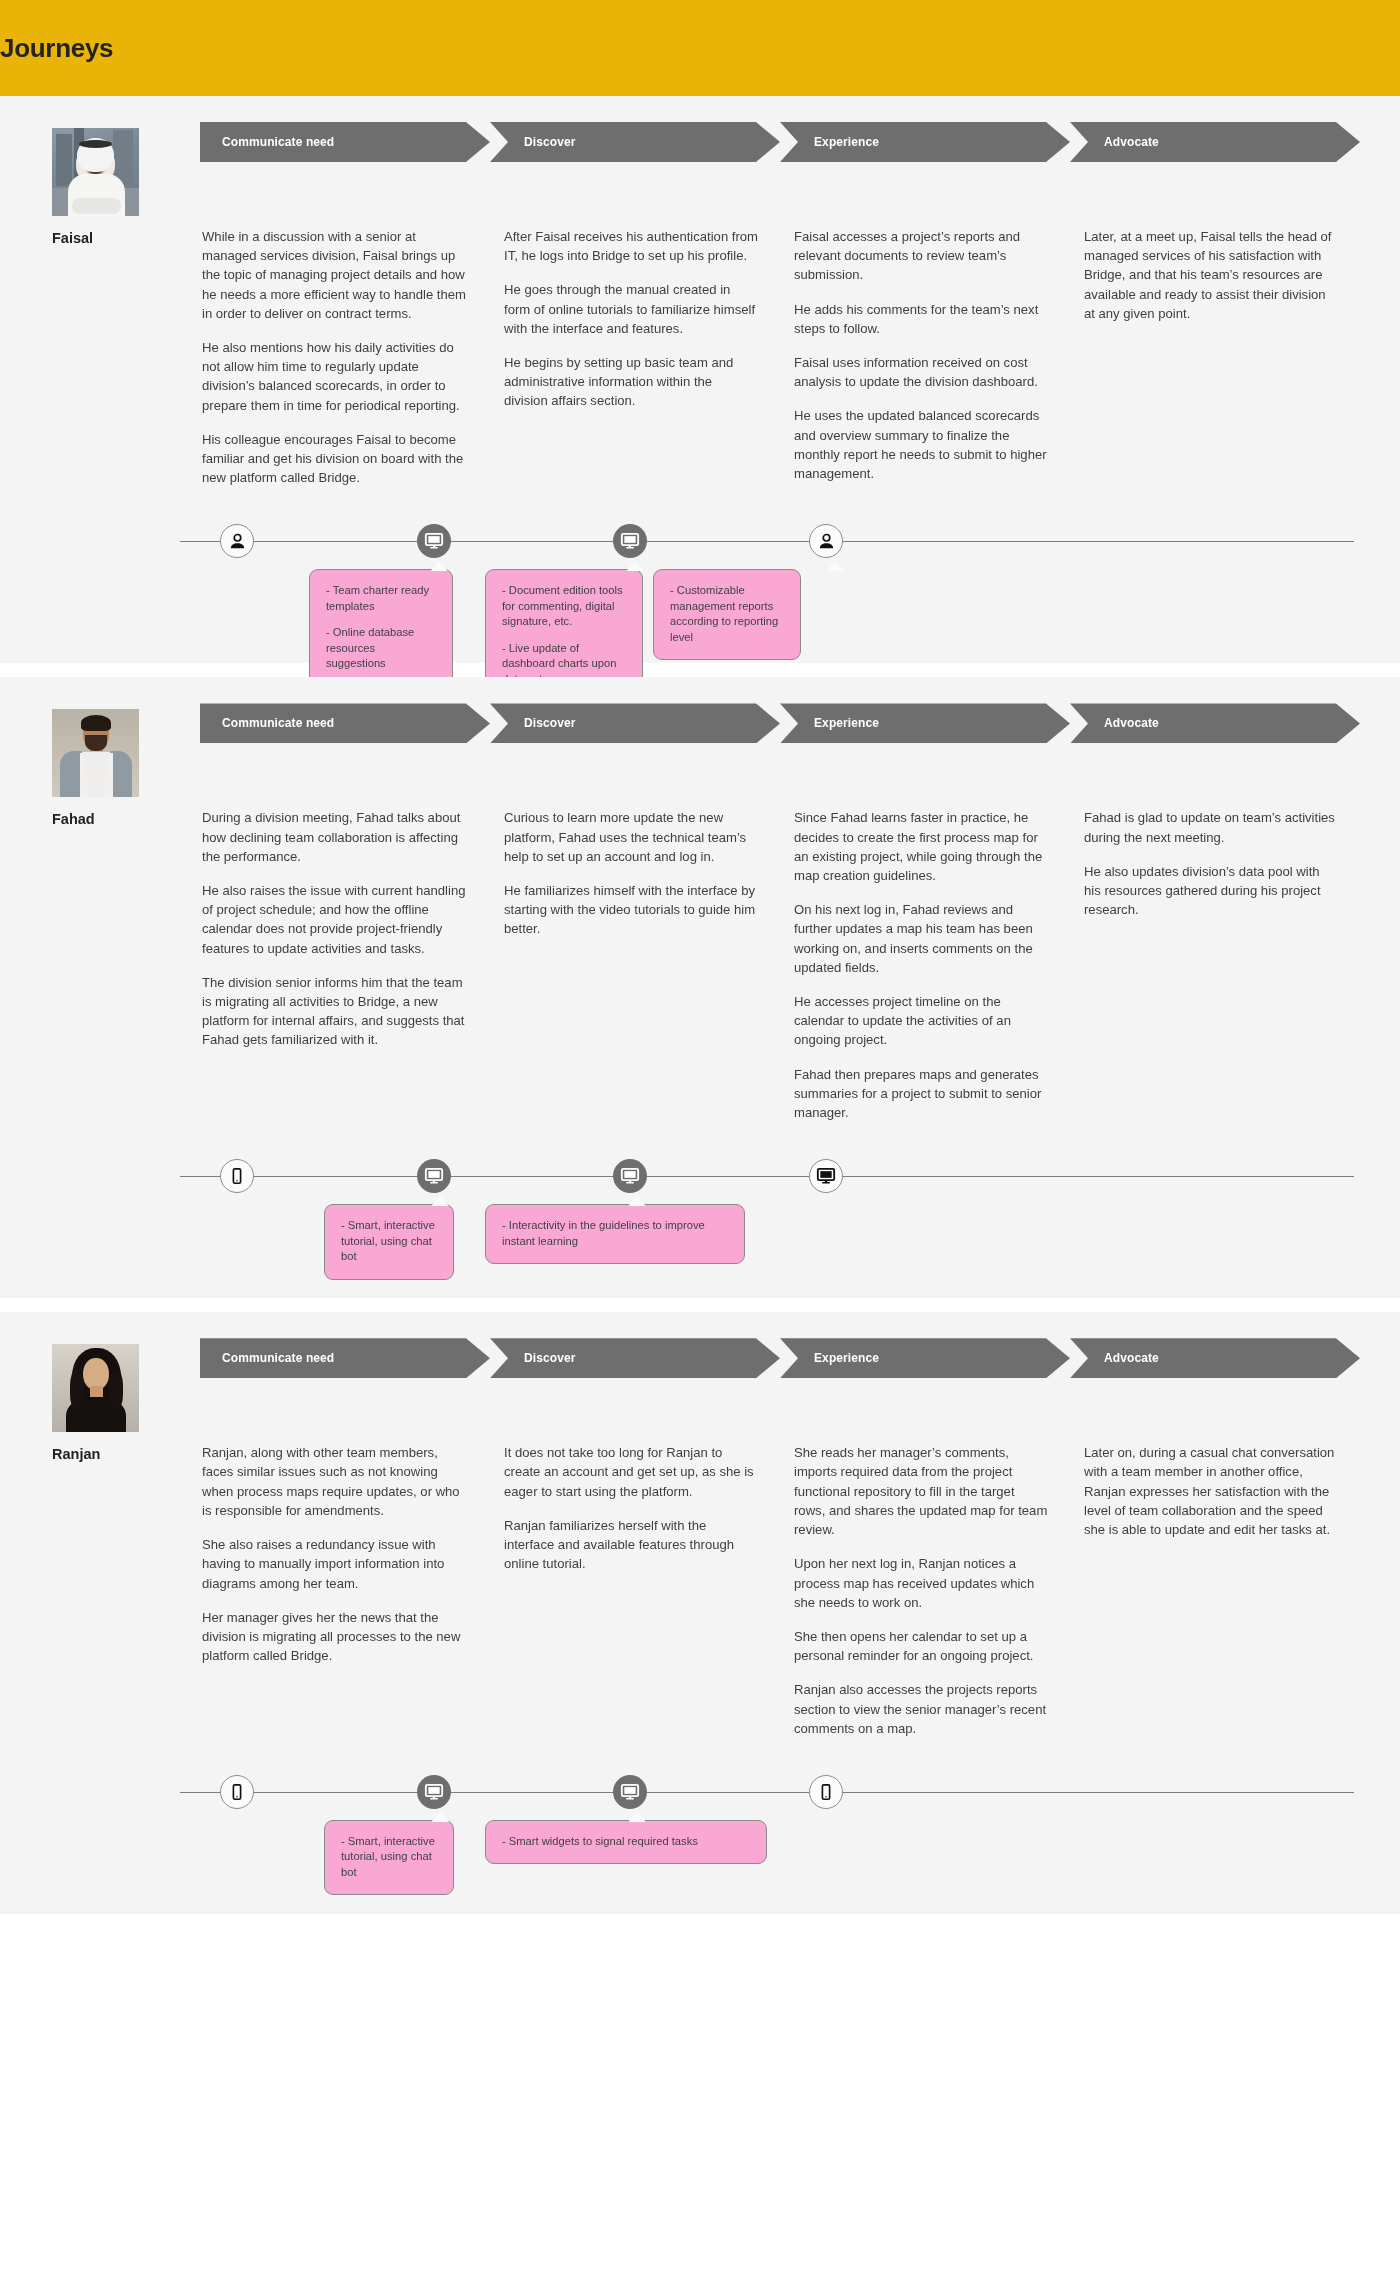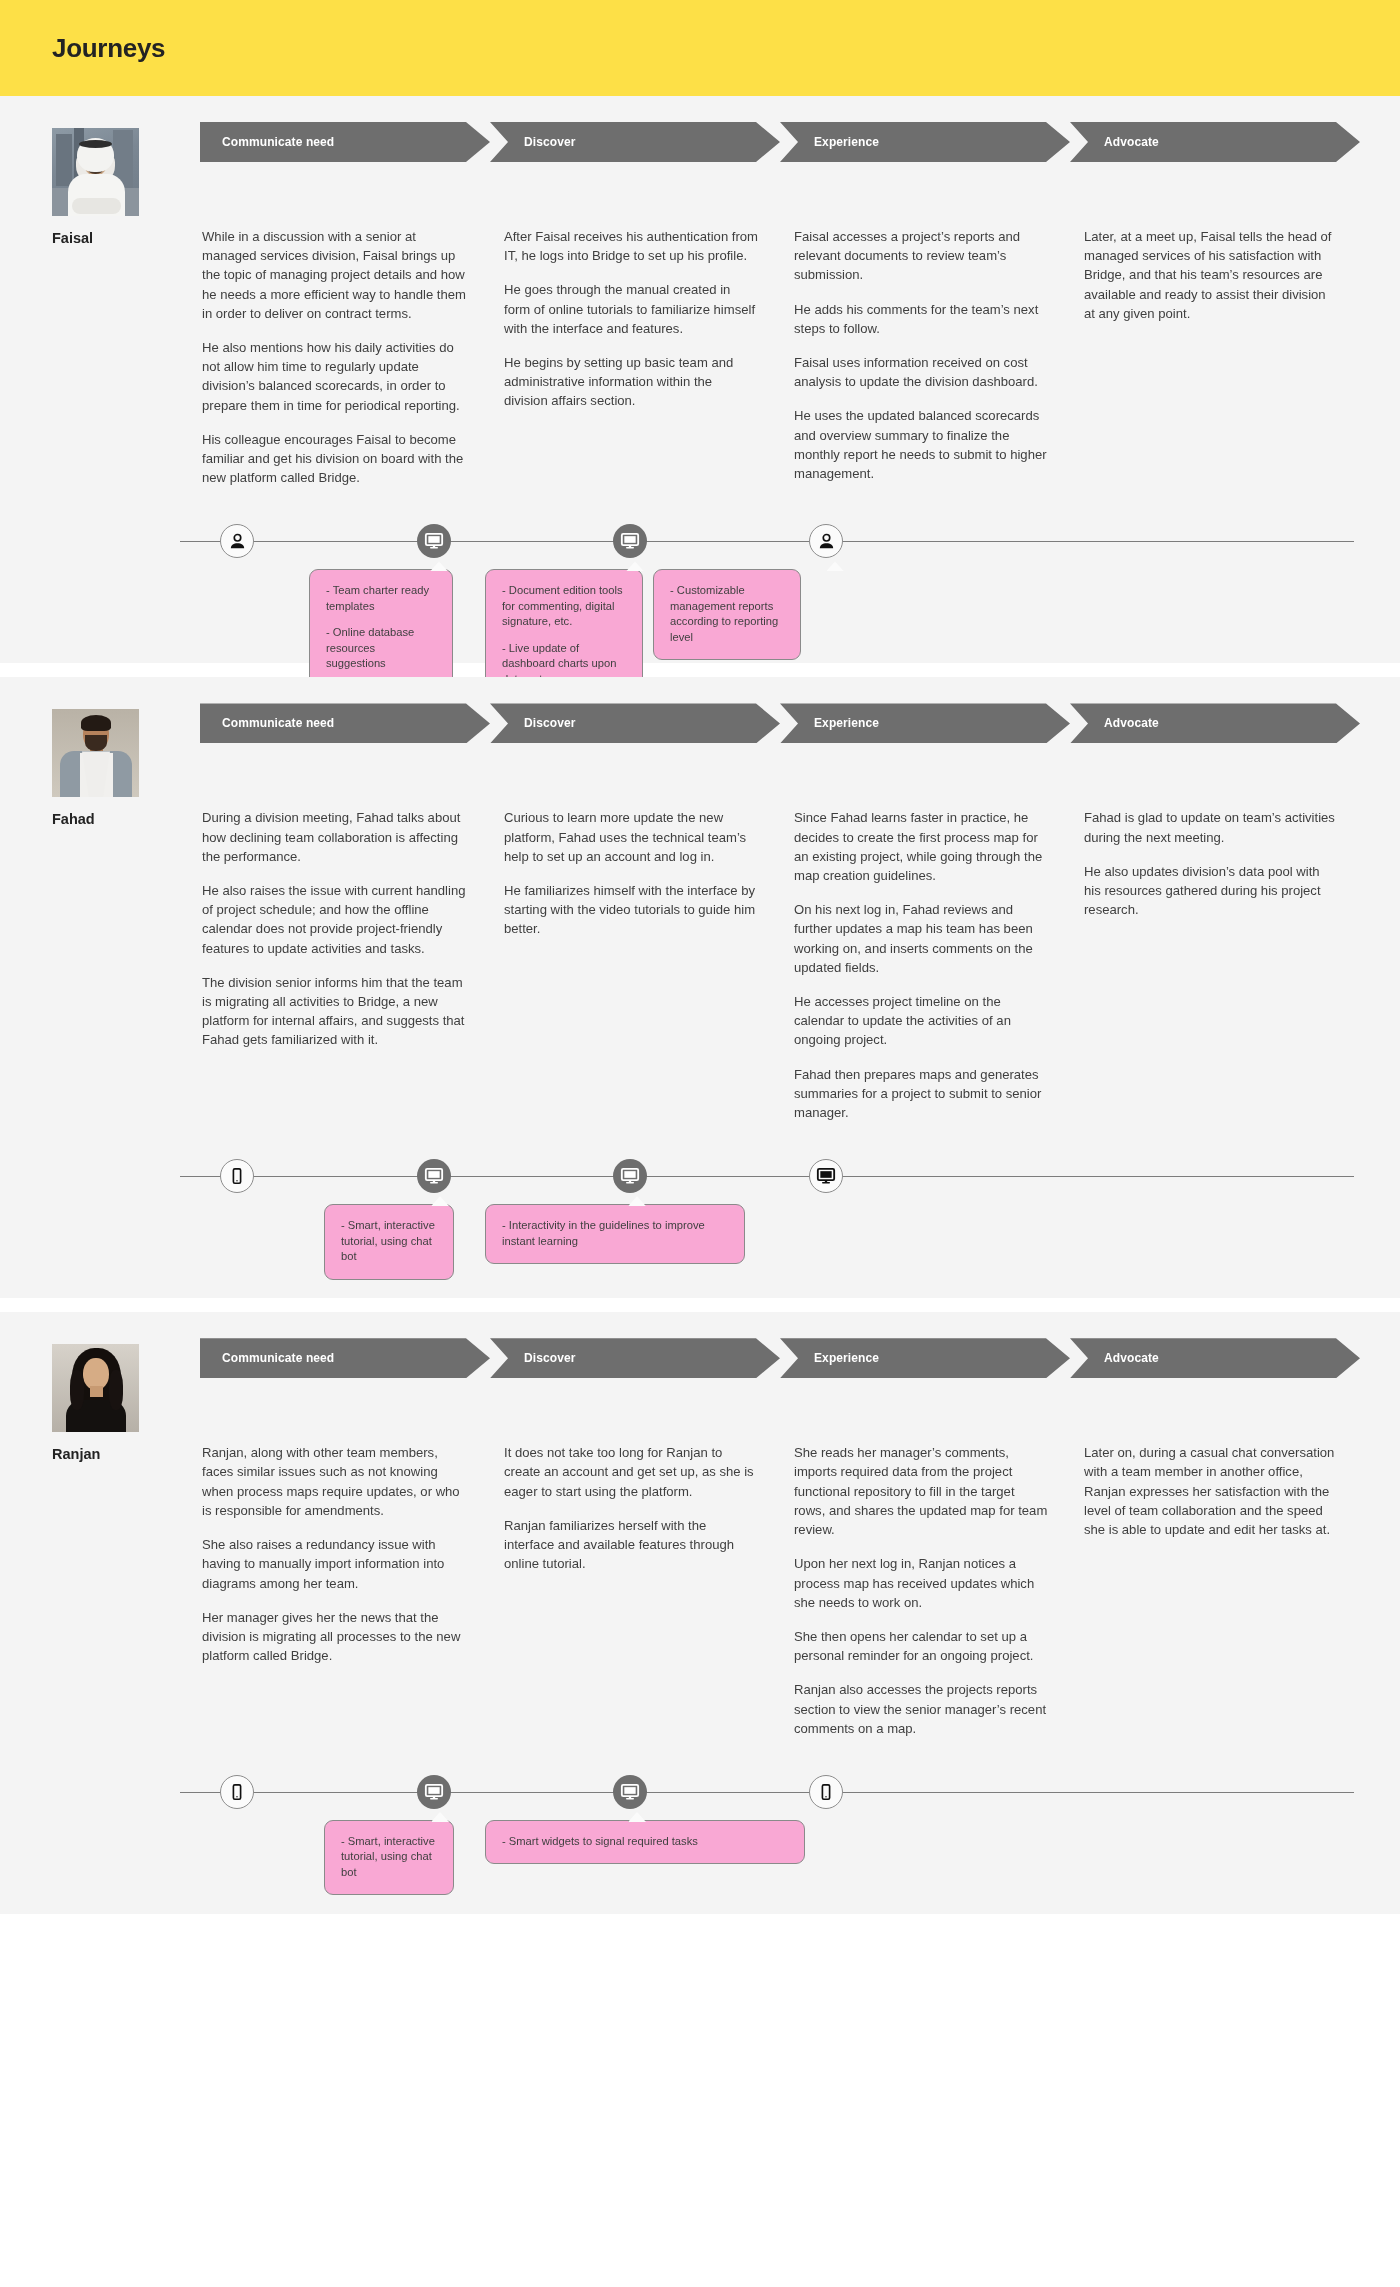--- a/index.html
+++ b/index.html
@@ -6,25 +6,24 @@
   html, body {
     width: 1400px;
     background: #ffffff;
     font-family: "Liberation Sans", sans-serif;
     color: #3c3c3c;
   }
   body { width: 1400px; min-height: 2287px; position: relative; }
 
   
   .page-header {
-    background: #fde047;
+    background: #eab308;
     height: 96px;
     display: flex;
     align-items: center;
-    padding-left: 52px;
   }
   .page-title {
     font-size: 26px;
     font-weight: bold;
     letter-spacing: -0.3px;
     color: #232323;
   }
 
   
   .journey {
@@ -525,19 +524,19 @@
         <div class="tl-node light" style="left:826px">
           <svg width="18" height="18" viewBox="0 0 24 24">
             <rect x="7.2" y="2.4" width="9.6" height="19.2" rx="1.9" fill="none" stroke="#111111" stroke-width="2.2"></rect>
             <circle cx="12" cy="18.4" r="0.95" fill="#111111"></circle>
           </svg>
         </div>
         <div class="bubble" style="left:324px;width:130px">
           <span class="tail" style="left:106px"></span>
           <div class="bubble-line">- Smart, interactive tutorial, using chat bot</div>
         </div>
-        <div class="bubble" style="left:485px;width:320px">
+        <div class="bubble" style="left:485px;width:282px">
           <span class="tail" style="left:142px"></span>
           <div class="bubble-line">- Smart widgets to signal required tasks</div>
         </div>
       </div>
     </div>
   </div>
 
 </body></html>

